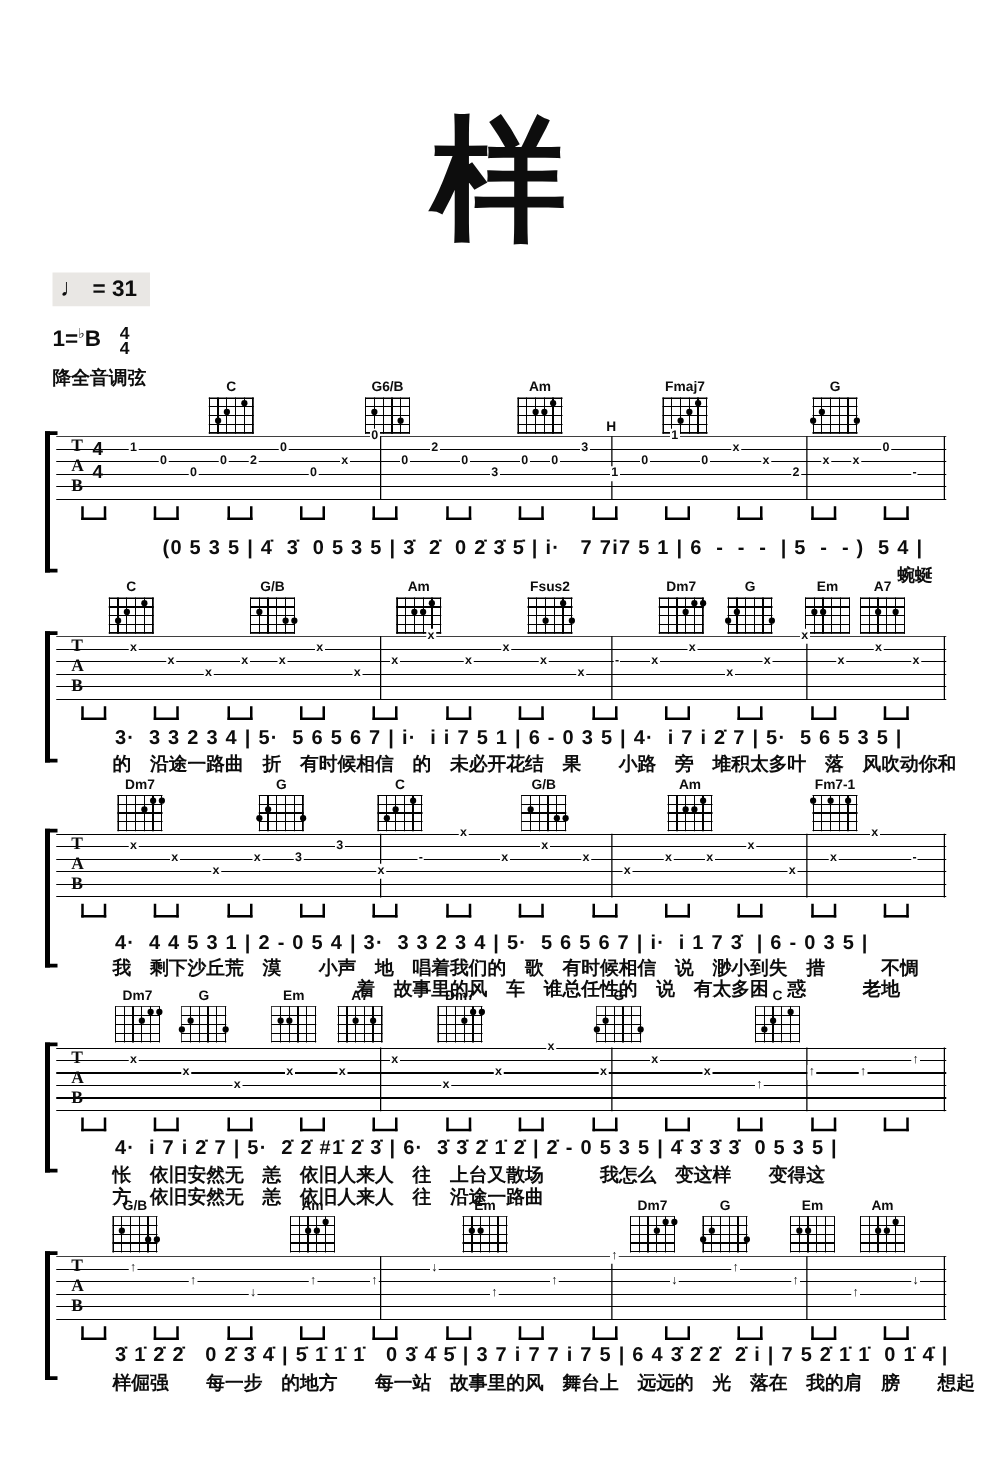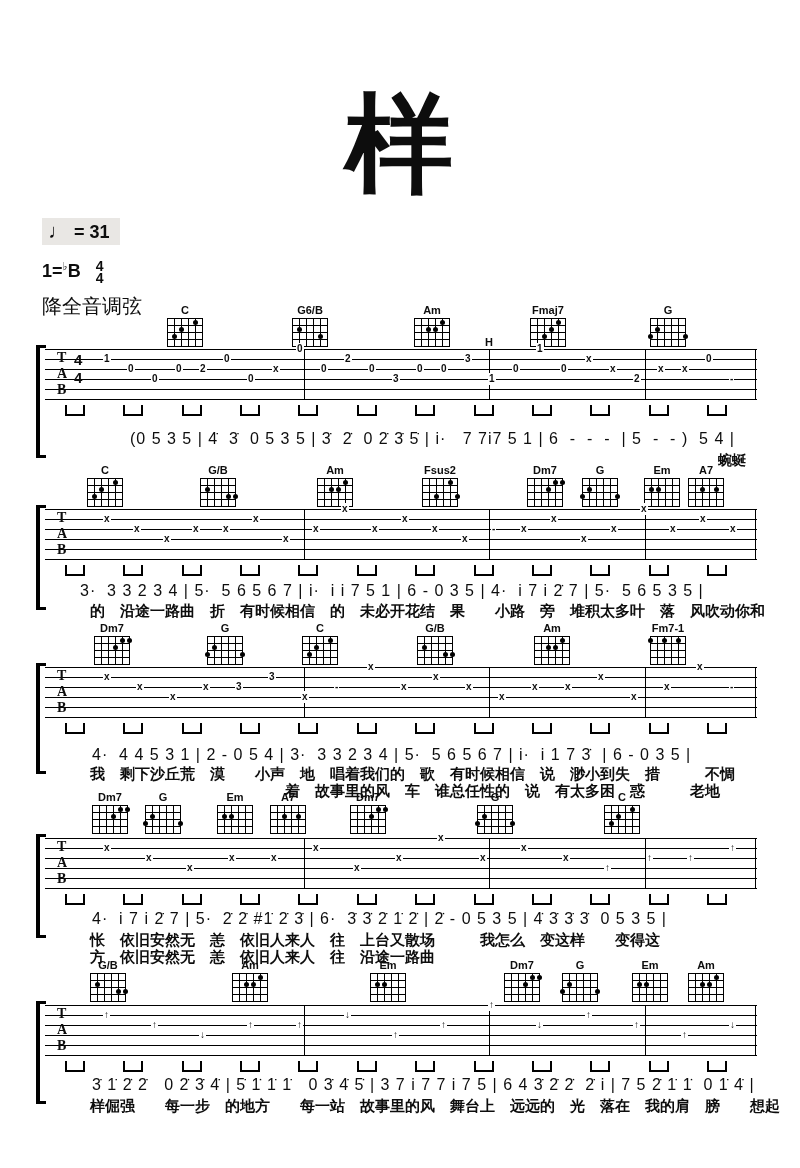--- a/index.html
+++ b/index.html
@@ -8,38 +8,38 @@
   .title{position:absolute;top:72px;left:0;width:800px;text-align:center;
          font-size:108px;font-weight:900;letter-spacing:2px;}
   .tempo{position:absolute;left:42px;top:218px;background:#e9e7e4;padding:2px 10px 2px 6px;
          font-size:18px;font-weight:bold;}
   .tempo .note{font-size:20px;margin-right:6px;}
   .keysig{position:absolute;left:42px;top:260px;font-size:18px;font-weight:bold;}
   .keysig sup{font-size:11px;vertical-align:super;}
   .timesig{display:inline-block;vertical-align:middle;margin-left:10px;text-align:center;
            font-size:14px;font-weight:bold;line-height:12px;}
   .timesig span{display:block;}
-  .tuning{position:absolute;left:42px;top:293px;font-size:20px;font-weight:normal;}
+  .tuning{position:absolute;left:42px;top:293px;font-size:15px;font-weight:bold;}
   .credits{position:absolute;right:40px;top:260px;text-align:left;
            font-size:16px;font-weight:bold;line-height:20px;letter-spacing:1px;}
   .bracket{position:absolute;width:4px;background:#000;}
   .bracket:before,.bracket:after{content:"";position:absolute;left:0;width:10px;height:3px;background:#000;}
   .bracket:before{top:0;} .bracket:after{bottom:0;}
   .staff{position:absolute;height:51px;
          background:repeating-linear-gradient(to bottom,#000 0 1px,transparent 1px 10px);}
   .tabletter{position:absolute;left:12px;font-family:"Liberation Serif",serif;
              font-weight:bold;font-size:14px;line-height:14px;background:transparent;}
   .ts{position:absolute;left:29px;font-size:15px;font-weight:bold;line-height:14px;}
   .barline{position:absolute;top:0;width:1px;height:51px;background:#000;}
   .ttoken{position:absolute;font-size:10px;font-weight:bold;line-height:12px;
           background:#fff;padding:0 1px;}
   .tlabel{position:absolute;top:-13px;font-size:11px;font-weight:bold;}
   .beam{position:absolute;width:16px;height:9px;border-left:2px solid #000;
         border-right:2px solid #000;border-bottom:2px solid #000;}
-  .jianpu{position:absolute;font-size:16px;font-weight:normal;letter-spacing:1px;white-space:pre;}
+  .jianpu{position:absolute;font-size:16px;font-weight:bold;letter-spacing:1px;white-space:pre;}
   .lyrics{position:absolute;font-size:15px;font-weight:bold;white-space:pre;letter-spacing:0;}
   .annot{position:absolute;font-size:14px;font-weight:bold;}
   .chord{position:absolute;width:40px;}
   .chord-name{position:absolute;top:-14px;left:0;width:40px;text-align:center;
               font-size:11px;font-weight:bold;white-space:nowrap;}
   .chord-grid{position:absolute;top:0;left:2px;width:36px;height:29px;
       background-image:repeating-linear-gradient(90deg,#000 0 1px,transparent 1px 7px),
                        repeating-linear-gradient(0deg,#000 0 1px,transparent 1px 7px);}
   .dot{position:absolute;width:5px;height:5px;border-radius:50%;background:#000;}
 </style>
@@ -257,21 +257,21 @@
       <div class="beam" style="left: 182px; top: 565px;"></div>
       <div class="beam" style="left: 240px; top: 565px;"></div>
       <div class="beam" style="left: 298px; top: 565px;"></div>
       <div class="beam" style="left: 357px; top: 565px;"></div>
       <div class="beam" style="left: 415px; top: 565px;"></div>
       <div class="beam" style="left: 474px; top: 565px;"></div>
       <div class="beam" style="left: 532px; top: 565px;"></div>
       <div class="beam" style="left: 590px; top: 565px;"></div>
       <div class="beam" style="left: 649px; top: 565px;"></div>
       <div class="beam" style="left: 707px; top: 565px;"></div>
-      <div class="jianpu" style="left: 80px; top: 582px; text-align: right;">3·  3 3 2 3 4 | 5·  5 6 5 6 7 | i·  i i 7 5 1 | 6 - 0 3 5 | 4·  i 7 i 2̇ 7 | 5·  5 6 5 3 5 |</div>
+      <div class="jianpu" style="left: 92px; top: 582px; text-align: right;">3·  3 3 2 3 4 | 5·  5 6 5 6 7 | i·  i i 7 5 1 | 6 - 0 3 5 | 4·  i 7 i 2̇ 7 | 5·  5 6 5 3 5 |</div>
       <div class="lyrics" style="left: 90px; top: 602px;">的　沿途一路曲　折　有时候相信　的　未必开花结　果　　小路　旁　堆积太多叶　落　风吹动你和</div>
       <div class="bracket" style="left: 36px; top: 663px; height: 111px;"></div>
       <div class="chord" style="left: 92px; top: 636px;">
         <div class="chord-name">Dm7</div>
         <div class="chord-grid">
           <div class="dot" style="left: 19px; top: 9px;"></div>
           <div class="dot" style="left: 26px; top: 2px;"></div>
           <div class="dot" style="left: 33px; top: 2px;"></div>
         </div>
       </div>

